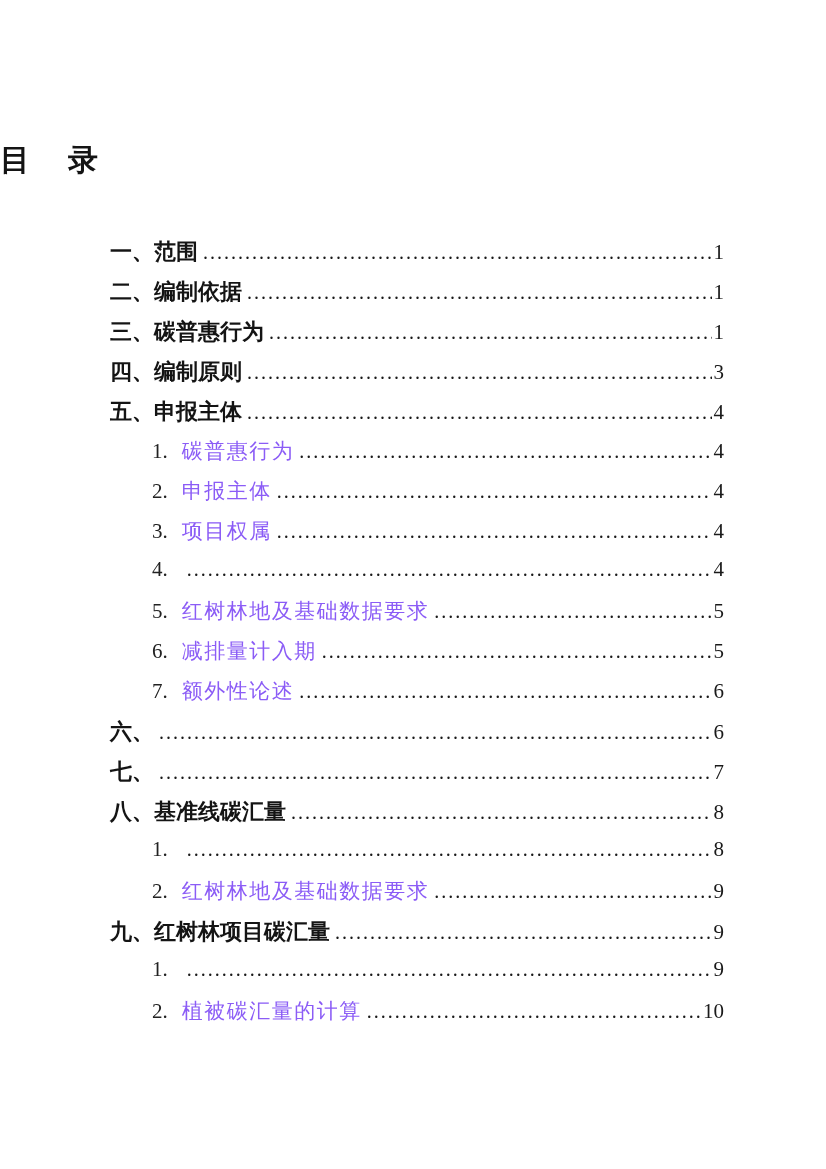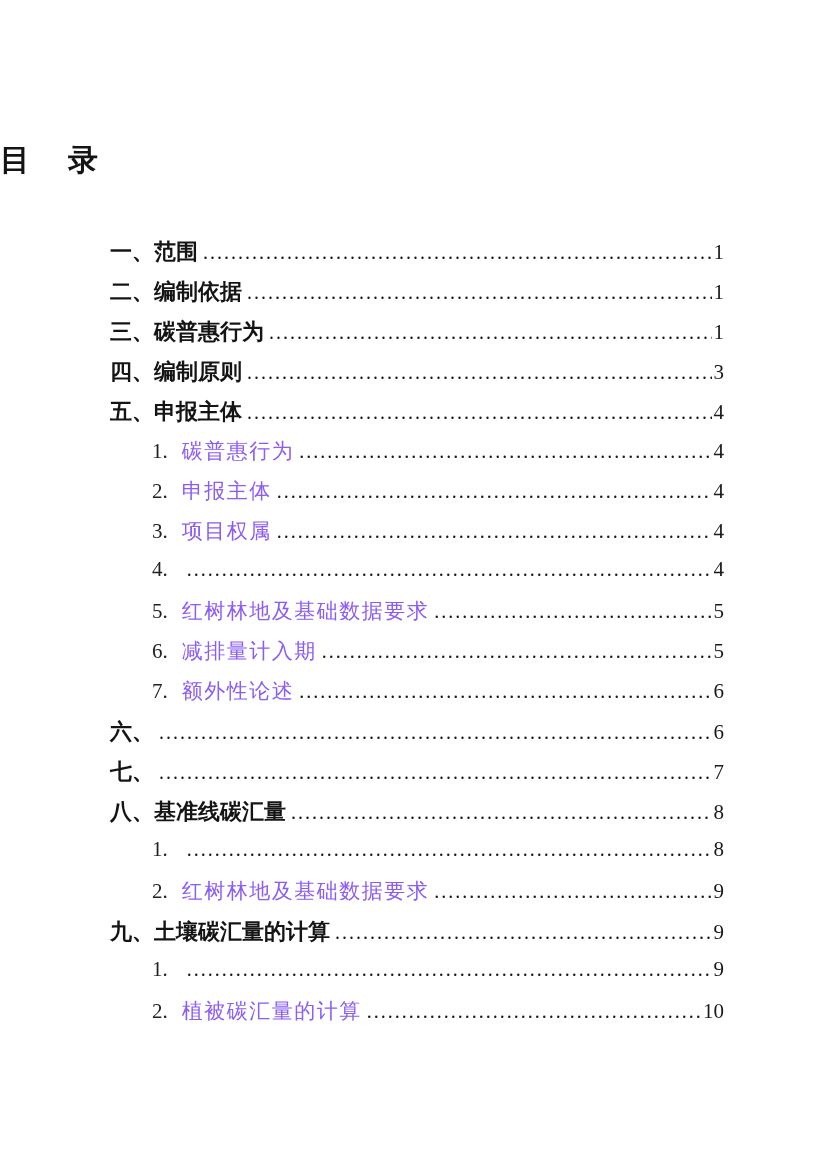--- a/index.html
+++ b/index.html
@@ -199,21 +199,21 @@
 
     <div class="toc-row lvl2">
       <span class="toc-no">2.</span>
       <span class="toc-text">红树林地及基础数据要求</span>
       <span class="toc-dots"></span>
       <span class="toc-page">9</span>
     </div>
 
     <div class="toc-row lvl1">
       <span class="toc-no">九、</span>
-      <span class="toc-text">土壤碳汇量的计算</span>
+      <span class="toc-text">红树林项目碳汇量</span>
       <span class="toc-dots"></span>
       <span class="toc-page">9</span>
     </div>
 
     <div class="toc-row lvl2">
       <span class="toc-no">1.</span>
       <span class="toc-dots"></span>
       <span class="toc-page">9</span>
     </div>
 

